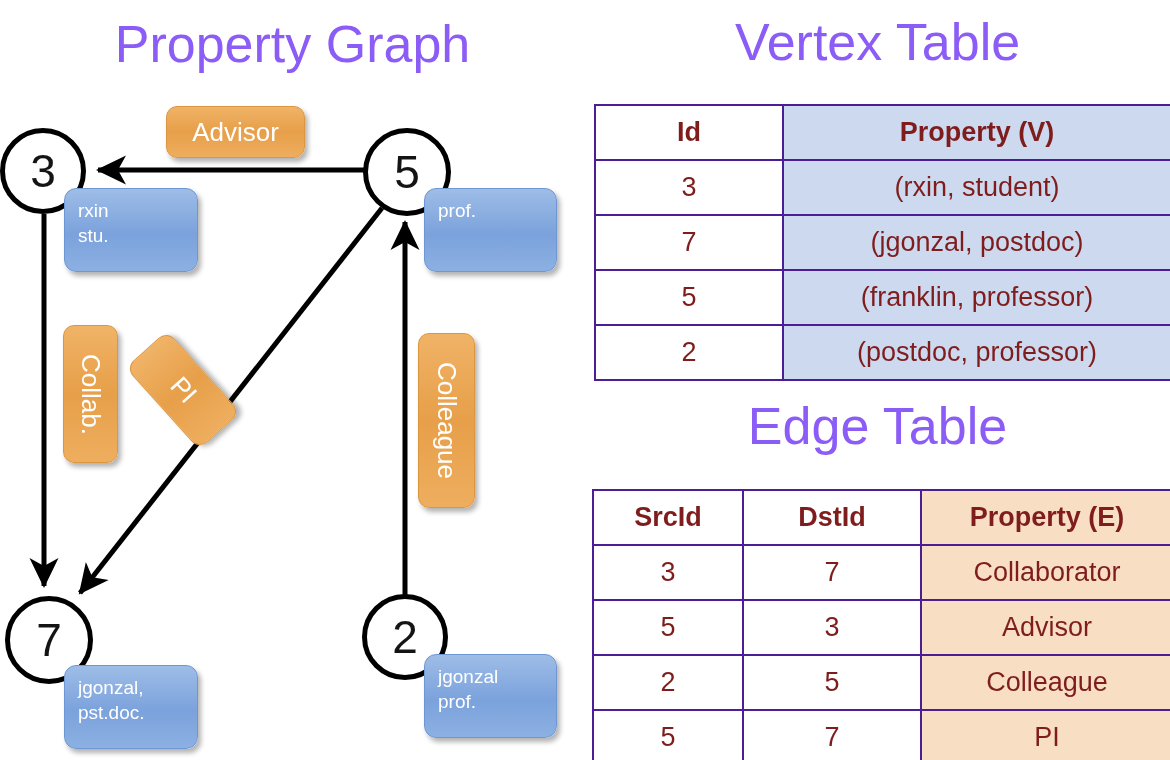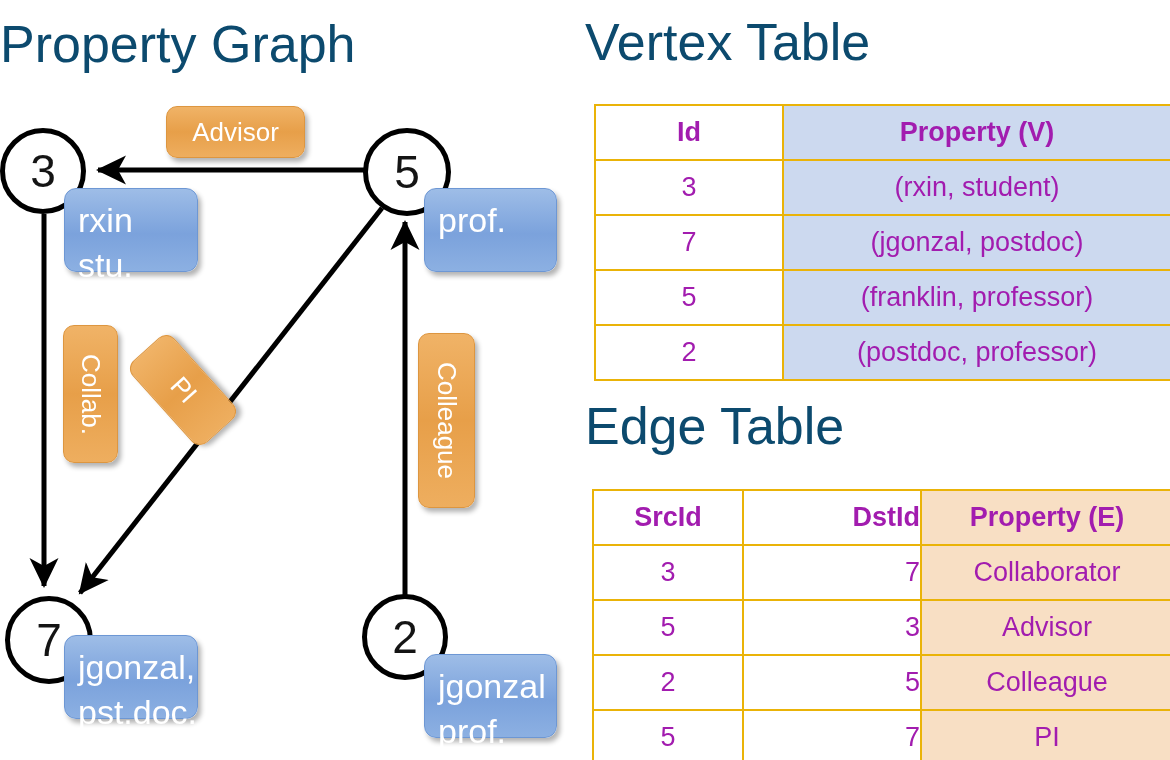--- a/index.html
+++ b/index.html
@@ -15,23 +15,23 @@
     font-family: "Liberation Sans", sans-serif;
     color: #000000;
   }
 
   
   .title {
     position: absolute;
     font-size: 52px;
     font-weight: 300;
     letter-spacing: 0px;
-    color: #0c4a6e;
+    color: #8b5cf6;
     white-space: nowrap;
-    text-align: left;
+    text-align: center;
   }
   #title-property-graph { left: 0px;   top: 14px;  width: 585px; }
   #title-vertex-table   { left: 585px; top: 12px;  width: 585px; }
   #title-edge-table     { left: 585px; top: 396px; width: 585px; }
 
   
   #graph-panel {
     position: absolute;
     left: 0; top: 0;
     width: 585px; height: 760px;
@@ -58,21 +58,21 @@
   }
 
   .prop-box {
     position: absolute;
     box-sizing: border-box;
     border-radius: 12px;
     background: linear-gradient(to bottom, #9ebde7 0%, #7ba2dc 55%, #8cb0e2 100%);
     border: 1px solid #6d97d4;
     box-shadow: 3px 4px 5px rgba(0,0,0,0.30);
     color: #ffffff;
-    font-size: 34px;
+    font-size: 19px;
     font-weight: 400;
     padding: 9px 0 0 13px;
     line-height: 1.32;
   }
 
   .edge-label {
     position: absolute;
     box-sizing: border-box;
     border-radius: 11px;
     background: linear-gradient(to bottom, #f0b367 0%, #e79f49 50%, #eeae5f 100%);
@@ -89,41 +89,41 @@
   .edge-label.rot45 { transform: rotate(-42deg); }
   .edge-label.rot45 span { transform: rotate(90deg); display: block; }
 
   
   .data-table {
     position: absolute;
     border-collapse: collapse;
     table-layout: fixed;
   }
   .data-table td, .data-table th {
-    border: 2px solid #eab308;
+    border: 2px solid #4c1d95;
     text-align: center;
     font-weight: 400;
-    color: #a21caf;
+    color: #7f1d1d;
     padding: 0;
   }
   .data-table th {
     font-weight: bold;
     font-size: 27px;
   }
   .data-table td { font-size: 27px; }
 
   #vertex-table { left: 594px; top: 104px; width: 572px; }
   #vertex-table th, #vertex-table td { height: 53px; }
   #vertex-table .col-id   { width: 186px; background: #ffffff; }
   #vertex-table .col-prop { width: 386px; background: #ccd9ef; margin-top: 14px; }
 
   #edge-table { left: 592px; top: 489px; width: 574px; }
   #edge-table th, #edge-table td { height: 53px; }
   #edge-table .col-src  { width: 148px; background: #ffffff; }
-  #edge-table .col-dst  { width: 176px; background: #ffffff; text-align: right; }
+  #edge-table .col-dst  { width: 176px; background: #ffffff; }
   #edge-table .col-prop { width: 250px; background: #f8dfc4; }
 </style>
 </head>
 <body>
 
 <div class="title" id="title-property-graph">Property Graph</div>
 <div class="title" id="title-vertex-table">Vertex Table</div>
 <div class="title" id="title-edge-table">Edge Table</div>
 
 <div id="graph-panel">
@@ -157,21 +157,21 @@
     <span>2</span>
   </div>
 
   <div class="prop-box" style="left:64px; top:188px; width:134px; height:84px;">
     <div>rxin</div>
     <div>stu.</div>
   </div>
   <div class="prop-box" style="left:424px; top:188px; width:133px; height:84px;">
     <div>prof.</div>
   </div>
-  <div class="prop-box" style="left:64px; top:635px; width:134px; height:84px;">
+  <div class="prop-box" style="left:64px; top:665px; width:134px; height:84px;">
     <div>jgonzal,</div>
     <div>pst.doc.</div>
   </div>
   <div class="prop-box" style="left:424px; top:654px; width:133px; height:84px;">
     <div>jgonzal</div>
     <div>prof.</div>
   </div>
 
   <div class="edge-label" style="left:166px; top:106px; width:139px; height:52px;">
     <span>Advisor</span>

